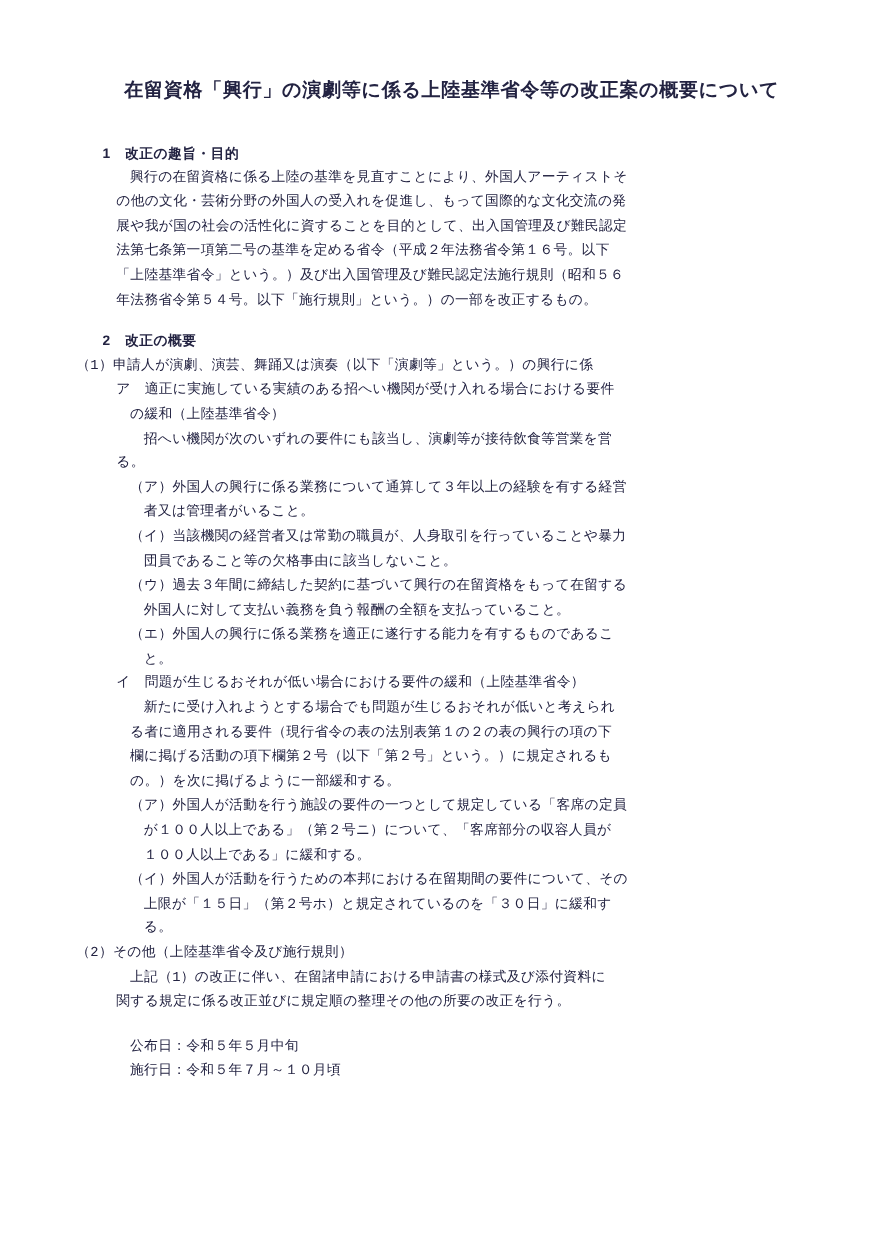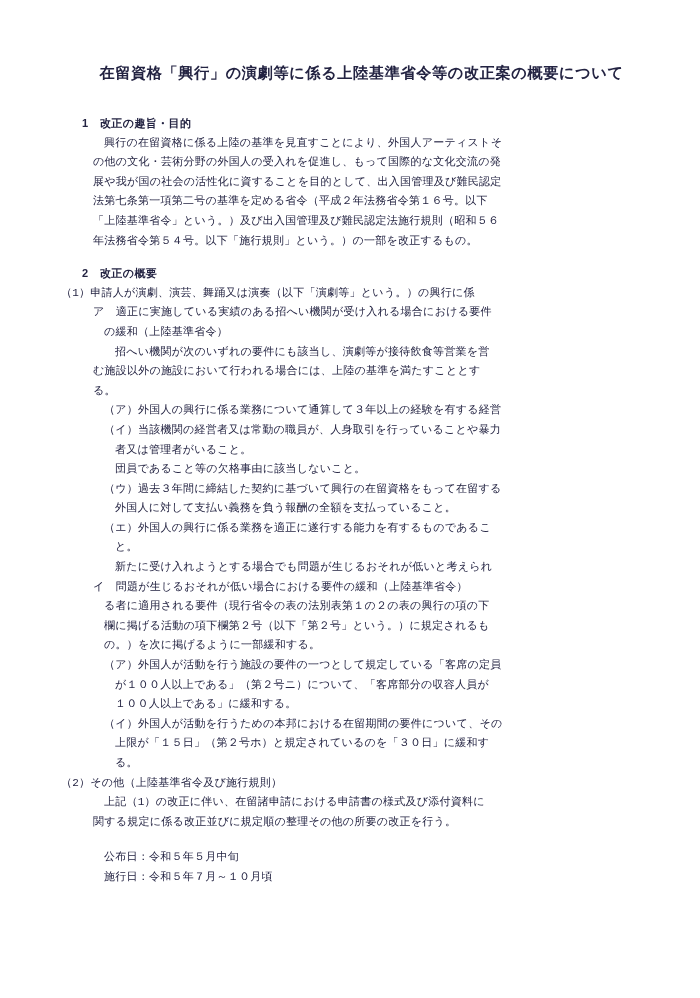--- a/index.html
+++ b/index.html
@@ -68,32 +68,31 @@
           <div class="line ind2" data-name="doc-line">法第七条第一項第二号の基準を定める省令（平成２年法務省令第１６号。以下</div>
           <div class="line ind2" data-name="doc-line">「上陸基準省令」という。）及び出入国管理及び難民認定法施行規則（昭和５６</div>
           <div class="line ind2" data-name="doc-line">年法務省令第５４号。以下「施行規則」という。）の一部を改正するもの。</div>
         </section>
         <section data-name="section-2">
           <div class="line heading ind1" data-name="section-heading">2　改正の概要</div>
           <div class="line ind0" data-name="doc-line">（1）申請人が演劇、演芸、舞踊又は演奏（以下「演劇等」という。）の興行に係</div>
           <div class="line ind2" data-name="doc-line">ア　適正に実施している実績のある招へい機関が受け入れる場合における要件</div>
           <div class="line ind3" data-name="doc-line">の緩和（上陸基準省令）</div>
           <div class="line ind4" data-name="doc-line">招へい機関が次のいずれの要件にも該当し、演劇等が接待飲食等営業を営</div>
-          <div class="line ind2" data-name="doc-line">む施設以外の施設において行われる場合には、上陸の基準を満たすこととす</div>
           <div class="line ind2" data-name="doc-line">る。</div>
           <div class="line ind3" data-name="doc-line">（ア）外国人の興行に係る業務について通算して３年以上の経験を有する経営</div>
+          <div class="line ind4" data-name="doc-line">者又は管理者がいること。</div>
           <div class="line ind3" data-name="doc-line">（イ）当該機関の経営者又は常勤の職員が、人身取引を行っていることや暴力</div>
-          <div class="line ind4" data-name="doc-line">者又は管理者がいること。</div>
           <div class="line ind4" data-name="doc-line">団員であること等の欠格事由に該当しないこと。</div>
           <div class="line ind3" data-name="doc-line">（ウ）過去３年間に締結した契約に基づいて興行の在留資格をもって在留する</div>
           <div class="line ind4" data-name="doc-line">外国人に対して支払い義務を負う報酬の全額を支払っていること。</div>
           <div class="line ind3" data-name="doc-line">（エ）外国人の興行に係る業務を適正に遂行する能力を有するものであるこ</div>
           <div class="line ind4" data-name="doc-line">と。</div>
+          <div class="line ind2" data-name="doc-line">イ　問題が生じるおそれが低い場合における要件の緩和（上陸基準省令）</div>
           <div class="line ind4" data-name="doc-line">新たに受け入れようとする場合でも問題が生じるおそれが低いと考えられ</div>
-          <div class="line ind2" data-name="doc-line">イ　問題が生じるおそれが低い場合における要件の緩和（上陸基準省令）</div>
           <div class="line ind3" data-name="doc-line">る者に適用される要件（現行省令の表の法別表第１の２の表の興行の項の下</div>
           <div class="line ind3" data-name="doc-line">欄に掲げる活動の項下欄第２号（以下「第２号」という。）に規定されるも</div>
           <div class="line ind3" data-name="doc-line">の。）を次に掲げるように一部緩和する。</div>
           <div class="line ind3" data-name="doc-line">（ア）外国人が活動を行う施設の要件の一つとして規定している「客席の定員</div>
           <div class="line ind4" data-name="doc-line">が１００人以上である」（第２号ニ）について、「客席部分の収容人員が</div>
           <div class="line ind4" data-name="doc-line">１００人以上である」に緩和する。</div>
           <div class="line ind3" data-name="doc-line">（イ）外国人が活動を行うための本邦における在留期間の要件について、その</div>
           <div class="line ind4" data-name="doc-line">上限が「１５日」（第２号ホ）と規定されているのを「３０日」に緩和す</div>
           <div class="line ind4" data-name="doc-line">る。</div>
           <div class="line ind0" data-name="doc-line">（2）その他（上陸基準省令及び施行規則）</div>

